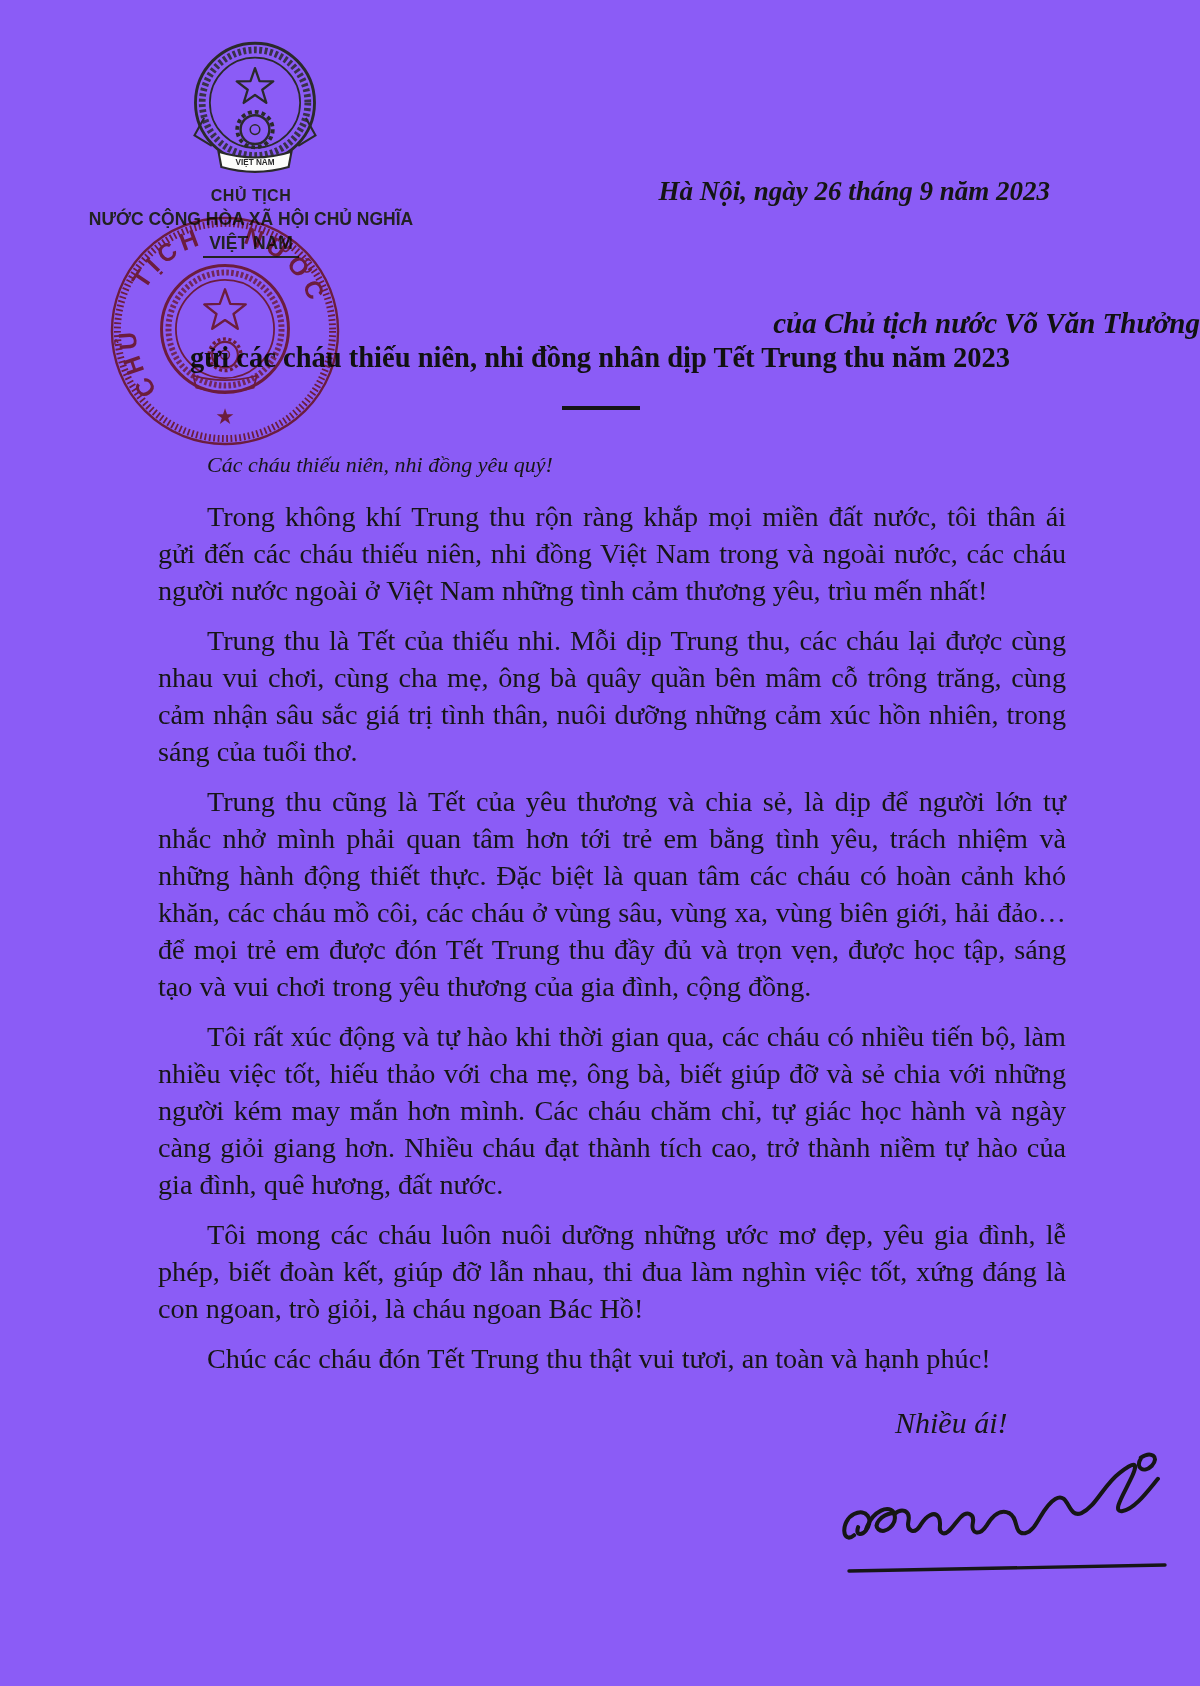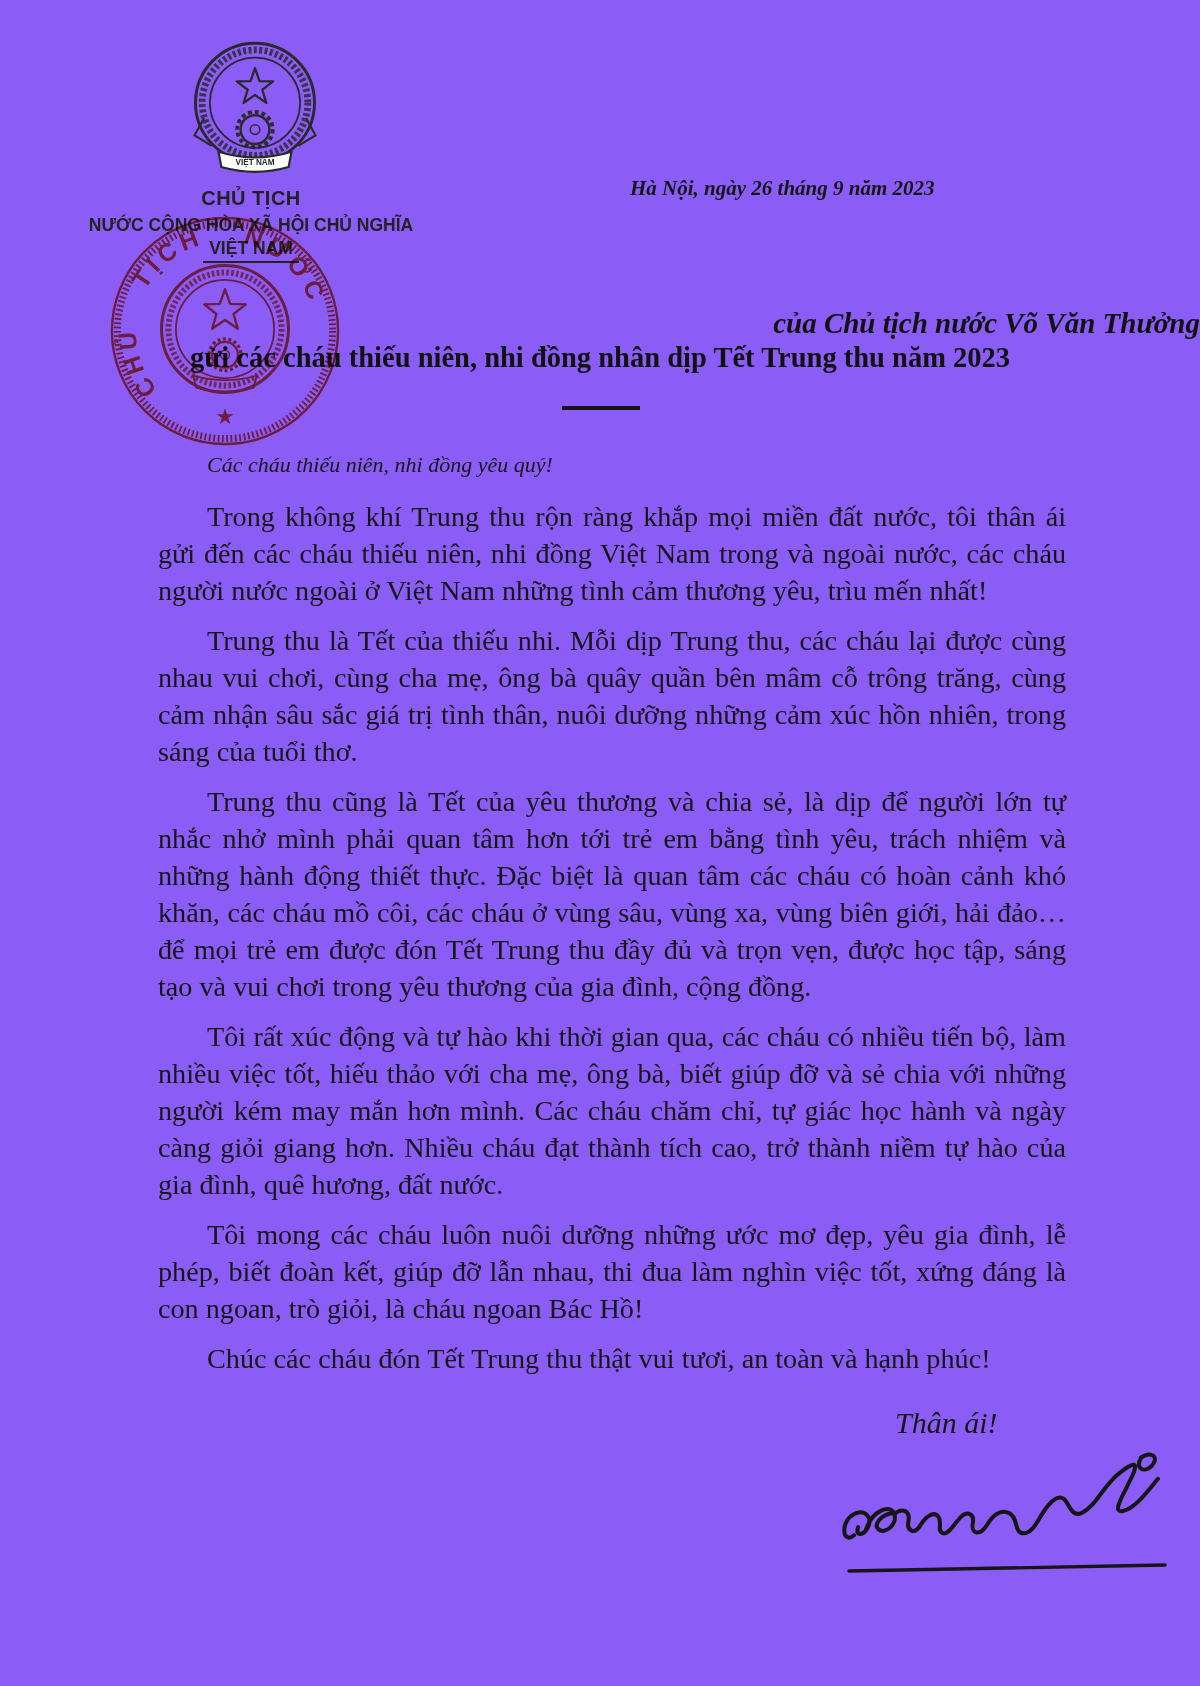--- a/index.html
+++ b/index.html
@@ -13,27 +13,27 @@
     font-family:"Liberation Serif","DejaVu Serif",serif;
   }
   
   .emblem{position:absolute;left:183px;top:33px;width:144px;height:150px;}
   .office{
     position:absolute;left:55px;top:186px;width:392px;
     text-align:center;line-height:1.28;
     font-family:"Liberation Sans","DejaVu Sans",sans-serif;
     font-weight:bold;color:#222;
   }
-  .office .l1{font-size:20px;letter-spacing:.5px;}
+  .office .l1{font-size:16px;letter-spacing:.5px;}
   .office .l2{font-size:17.5px;margin-top:2px;}
   .office .l3{font-size:17.5px;display:inline-block;border-bottom:2.5px solid #222;padding:0 6px 2px 6px;margin-top:1px;}
   .seal{position:absolute;left:106px;top:212px;width:238px;height:238px;mix-blend-mode:multiply;opacity:.9;z-index:5;}
   .dateline{
     position:absolute;left:630px;top:176px;width:420px;
-    text-align:left;font-style:italic;font-weight:bold;font-size:21px;color:#151515;
+    text-align:right;font-style:italic;font-weight:bold;font-size:27px;color:#151515;
   }
   
   .title-h{position:absolute;left:0;top:263px;width:1200px;text-align:center;
     font-size:34px;font-weight:bold;letter-spacing:2px;color:#111;}
   .title-s1{position:absolute;left:0;top:307px;width:1200px;text-align:right;
     font-size:29px;font-weight:bold;color:#111;font-style:italic;}
   .title-s2{position:absolute;left:0;top:342px;width:1200px;text-align:center;
     font-size:28.5px;font-weight:bold;color:#111;}
   .title-rule{position:absolute;left:562px;top:406px;width:78px;height:3.5px;background:#151515;}
   
@@ -105,21 +105,21 @@
   <div class="letter-body">
     <div class="salutation">Các cháu thiếu niên, nhi đồng yêu quý!</div>
     <p>Trong không khí Trung thu rộn ràng khắp mọi miền đất nước, tôi thân ái gửi đến các cháu thiếu niên, nhi đồng Việt Nam trong và ngoài nước, các cháu người nước ngoài ở Việt Nam những tình cảm thương yêu, trìu mến nhất!</p>
     <p>Trung thu là Tết của thiếu nhi. Mỗi dịp Trung thu, các cháu lại được cùng nhau vui chơi, cùng cha mẹ, ông bà quây quần bên mâm cỗ trông trăng, cùng cảm nhận sâu sắc giá trị tình thân, nuôi dưỡng những cảm xúc hồn nhiên, trong sáng của tuổi thơ.</p>
     <p>Trung thu cũng là Tết của yêu thương và chia sẻ, là dịp để người lớn tự nhắc nhở mình phải quan tâm hơn tới trẻ em bằng tình yêu, trách nhiệm và những hành động thiết thực. Đặc biệt là quan tâm các cháu có hoàn cảnh khó khăn, các cháu mồ côi, các cháu ở vùng sâu, vùng xa, vùng biên giới, hải đảo… để mọi trẻ em được đón Tết Trung thu đầy đủ và trọn vẹn, được học tập, sáng tạo và vui chơi trong yêu thương của gia đình, cộng đồng.</p>
     <p>Tôi rất xúc động và tự hào khi thời gian qua, các cháu có nhiều tiến bộ, làm nhiều việc tốt, hiếu thảo với cha mẹ, ông bà, biết giúp đỡ và sẻ chia với những người kém may mắn hơn mình. Các cháu chăm chỉ, tự giác học hành và ngày càng giỏi giang hơn. Nhiều cháu đạt thành tích cao, trở thành niềm tự hào của gia đình, quê hương, đất nước.</p>
     <p>Tôi mong các cháu luôn nuôi dưỡng những ước mơ đẹp, yêu gia đình, lễ phép, biết đoàn kết, giúp đỡ lẫn nhau, thi đua làm nghìn việc tốt, xứng đáng là con ngoan, trò giỏi, là cháu ngoan Bác Hồ!</p>
     <p>Chúc các cháu đón Tết Trung thu thật vui tươi, an toàn và hạnh phúc!</p>
   </div>
 
-  <div class="closing">Thân ái!</div>
+  <div class="closing">Nhiều ái!</div>
 
   <svg class="signature" viewBox="0 0 330 110">
     <g fill="none" stroke="#161616" stroke-width="4" stroke-linecap="round" stroke-linejoin="round">
       <path d="M16,84 C4,94 2,70 16,63 C28,57 36,68 28,79 C24,84 17,85 20,76"></path>
       <path d="M28,78 C34,60 52,52 56,63 C59,73 47,84 40,78 C35,73 43,64 54,62"></path>
       <path d="M56,63 C64,56 72,60 70,70 C68,80 76,84 82,74 C88,64 96,60 100,66 C104,72 98,80 104,82 C110,84 116,72 122,66 C128,60 136,62 134,72 C132,82 140,86 148,74 C154,64 162,58 170,62"></path>
       <path d="M170,62 C180,66 174,84 186,82 C198,80 202,56 216,48 C230,40 228,68 242,62 C256,56 264,34 280,22 C293,12 299,10 293,24 C285,42 271,62 283,60 C295,58 308,40 318,28"></path>
       <path d="M301,7 C311,0 320,6 312,15 C304,23 295,17 301,8"></path>
     </g>
   </svg>

